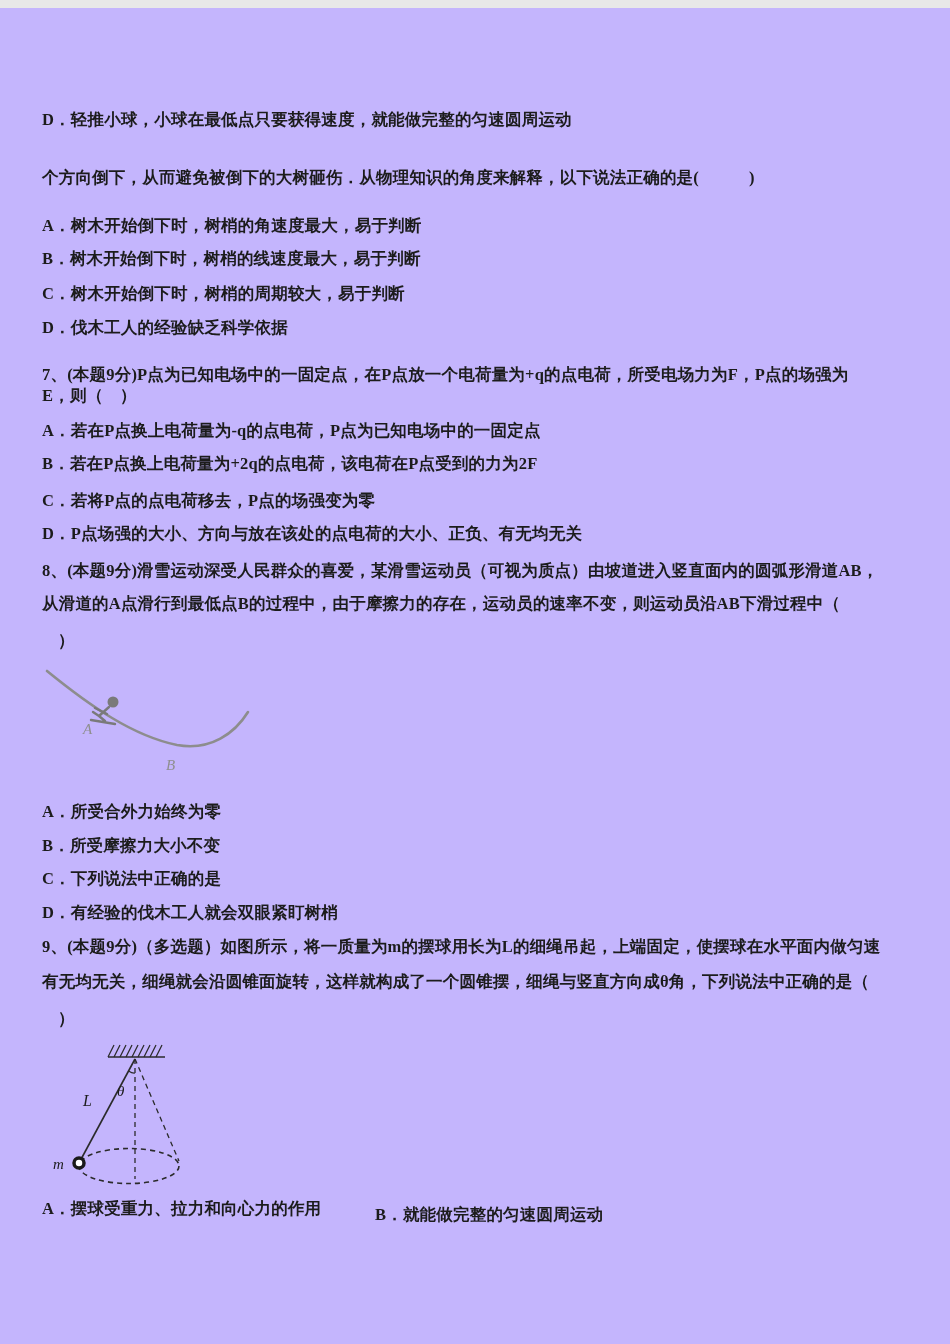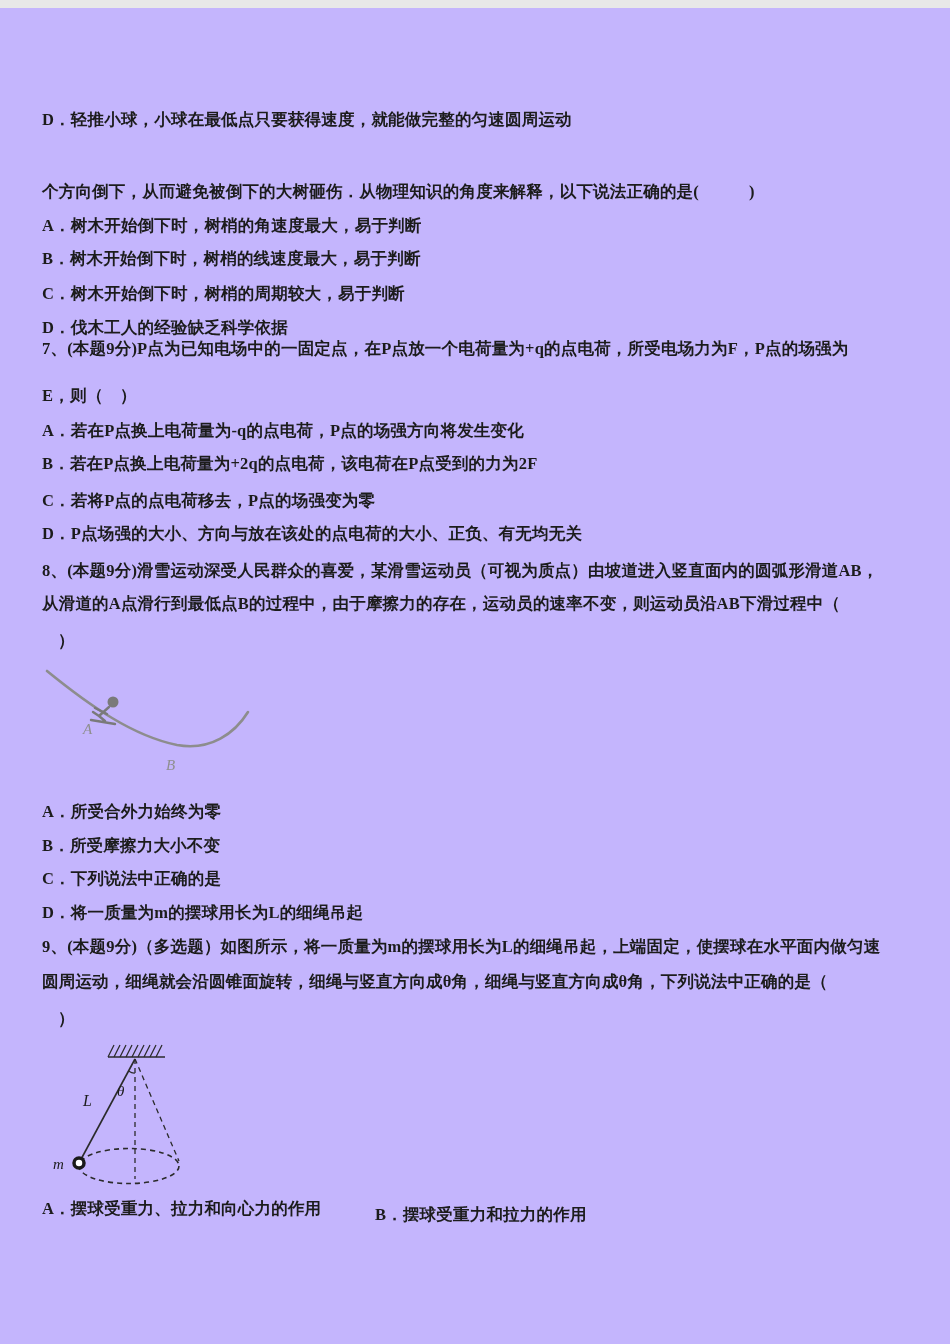--- a/index.html
+++ b/index.html
@@ -34,29 +34,29 @@
     font-style: italic;
   }
 </style>
 </head>
 <body>
 
 <div class="page">
 
   <div class="line" style="top:102px">D．轻推小球，小球在最低点只要获得速度，就能做完整的匀速圆周运动</div>
 
-  <div class="line" style="top:174px">个方向倒下，从而避免被倒下的大树砸伤．从物理知识的角度来解释，以下说法正确的是(　　　)</div>
+  <div class="line" style="top:160px">个方向倒下，从而避免被倒下的大树砸伤．从物理知识的角度来解释，以下说法正确的是(　　　)</div>
   <div class="line" style="top:208px">A．树木开始倒下时，树梢的角速度最大，易于判断</div>
   <div class="line" style="top:276px">C．树木开始倒下时，树梢的周期较大，易于判断</div>
   <div class="line" style="top:241px">B．树木开始倒下时，树梢的线速度最大，易于判断</div>
   <div class="line" style="top:310px">D．伐木工人的经验缺乏科学依据</div>
 
-  <div class="line" style="top:331px">7、(本题9分)P点为已知电场中的一固定点，在P点放一个电荷量为+q的点电荷，所受电场力为F，P点的场强为</div>
+  <div class="line" style="top:357px">7、(本题9分)P点为已知电场中的一固定点，在P点放一个电荷量为+q的点电荷，所受电场力为F，P点的场强为</div>
   <div class="line" style="top:378px">E，则（　）</div>
-  <div class="line" style="top:413px">A．若在P点换上电荷量为-q的点电荷，P点的场强方向将发生变化</div>
+  <div class="line" style="top:413px">A．若在P点换上电荷量为-q的点电荷，P点为已知电场中的一固定点</div>
   <div class="line" style="top:446px">B．若在P点换上电荷量为+2q的点电荷，该电荷在P点受到的力为2F</div>
   <div class="line" style="top:483px">C．若将P点的点电荷移去，P点的场强变为零</div>
   <div class="line" style="top:516px">D．P点场强的大小、方向与放在该处的点电荷的大小、正负、有无均无关</div>
 
   <div class="line" style="top:553px">8、(本题9分)滑雪运动深受人民群众的喜爱，某滑雪运动员（可视为质点）由坡道进入竖直面内的圆弧形滑道AB，</div>
   <div class="line" style="top:586px">从滑道的A点滑行到最低点B的过程中，由于摩擦力的存在，运动员的速率不变，则运动员沿AB下滑过程中（</div>
   <div class="line" style="top:623px; left:58px">）</div>
 
   <svg class="figure" style="left:35px; top:650px" width="230" height="125" viewBox="0 0 230 125">
     <path d="M12,13 C55,48 98,78 142,87 C176,93 200,75 213,54" fill="none" stroke="#8d8d8d" stroke-width="2.6" stroke-linecap="round"></path>
@@ -65,24 +65,24 @@
       <circle cx="78" cy="44" r="5.5" stroke="none"></circle>
       <path d="M74,49 L64,58 M64,58 L58,54 M64,58 L70,63 M60,50 L72,56 M56,62 L80,66" fill="none" stroke-width="2.4" stroke-linecap="round"></path>
     </g>
     <text x="48" y="76" font-size="15" fill="#8f8f8f" class="fig-label">A</text>
     <text x="131" y="112" font-size="15" fill="#8f8f8f" class="fig-label">B</text>
   </svg>
 
   <div class="line" style="top:794px">A．所受合外力始终为零</div>
   <div class="line" style="top:828px">B．所受摩擦力大小不变</div>
   <div class="line" style="top:861px">C．下列说法中正确的是</div>
-  <div class="line" style="top:895px">D．将一质量为m的摆球用长为L的细绳吊起</div>
+  <div class="line" style="top:895px">D．有经验的伐木工人就会双眼紧盯树梢</div>
 
   <div class="line" style="top:929px">9、(本题9分)（多选题）如图所示，将一质量为m的摆球用长为L的细绳吊起，上端固定，使摆球在水平面内做匀速</div>
-  <div class="line" style="top:964px">圆周运动，细绳就会沿圆锥面旋转，细绳与竖直方向成θ角，细绳与竖直方向成θ角，下列说法中正确的是（</div>
+  <div class="line" style="top:964px">有无均无关，细绳就会沿圆锥面旋转，这样就构成了一个圆锥摆，细绳与竖直方向成θ角，下列说法中正确的是（</div>
   <div class="line" style="top:1001px; left:58px">）</div>
 
   <svg class="figure" style="left:45px; top:1030px" width="150" height="170" viewBox="0 0 150 170">
 
     <g stroke="#2b2b2b" stroke-width="1.2">
       <line x1="63" y1="19" x2="120" y2="19" stroke-width="1.6"></line>
       <line x1="63" y1="19" x2="69" y2="7"></line>
       <line x1="69" y1="19" x2="75" y2="7"></line>
       <line x1="75" y1="19" x2="81" y2="7"></line>
       <line x1="81" y1="19" x2="87" y2="7"></line>
@@ -102,15 +102,15 @@
     <path d="M90,35 Q87.5,35.5 83.5,33" fill="none" stroke="#2b2b2b" stroke-width="1.2"></path>
 
     <circle cx="34" cy="125" r="5" fill="#ffffff" stroke="#1a1a1a" stroke-width="3.5"></circle>
 
     <text x="38" y="68" font-size="16" fill="#1c1c1c" class="fig-label">L</text>
     <text x="72" y="58" font-size="15" fill="#1c1c1c" class="fig-label">θ</text>
     <text x="8" y="131" font-size="15" fill="#1c1c1c" class="fig-label">m</text>
   </svg>
 
   <div class="line" style="top:1191px">A．摆球受重力、拉力和向心力的作用</div>
-  <div class="line" style="top:1197px; left:375px">B．摆球受重力和拉力的作用</div>
+  <div class="line" style="top:1197px; left:375px">B．就能做完整的匀速圆周运动</div>
 
 </div>
 
 </body></html>

